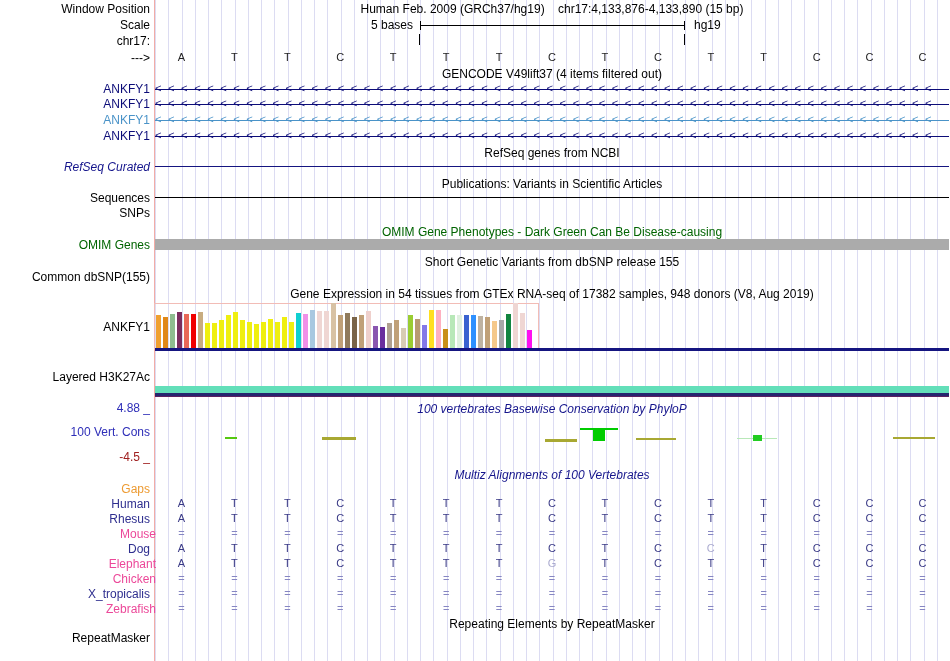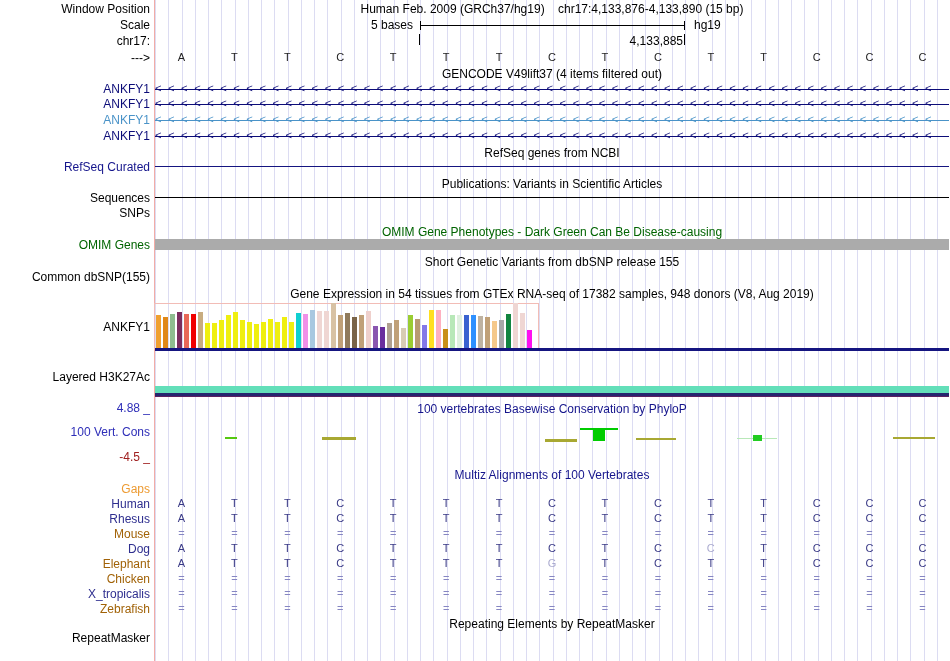--- a/index.html
+++ b/index.html
@@ -5,22 +5,22 @@
   html,body{margin:0;padding:0;background:#fff;}
   #browser{position:relative;width:950px;height:661px;overflow:hidden;
     font-family:"Liberation Sans","DejaVu Sans",sans-serif;font-size:12px;color:#000;background:#fff;}
   
   #grid{position:absolute;left:155px;top:0;width:795px;height:661px;
     background:repeating-linear-gradient(to right,#dcdcf2 0,#dcdcf2 1px,transparent 1px,transparent 13.25px);}
   #pink-vline{position:absolute;left:154px;top:0;width:1px;height:661px;background:#f2aca6;}
   .abs{position:absolute;white-space:nowrap;}
   .gutter-label{position:absolute;left:0;width:150px;text-align:right;white-space:nowrap;}
   .title{position:absolute;left:155px;width:794px;text-align:center;white-space:nowrap;}
-  .navy{color:#15158c;} .blue{color:#2e2eb8;} .green{color:#006400;}
-  .dkred{color:#a02020;} .orange{color:#ed9b33;} .spec-navy{color:#2f2f8f;} .spec-green{color:#a16207;}
+  .navy{color:#15158c;font-style:italic;} .blue{color:#2e2eb8;} .green{color:#006400;}
+  .dkred{color:#a02020;} .orange{color:#ed9b33;} .spec-navy{color:#2f2f8f;} .spec-green{color:#ec4899;margin-left:6px;}
   .gene-dark{color:#0c0c78;} .gene-light{color:#4a93c8;}
   .hline{position:absolute;height:1px;}
   .gene-row{position:absolute;left:155px;width:794px;height:15px;overflow:hidden;}
   .gene-line{position:absolute;left:0;top:7px;width:794px;height:1px;}
   .gene-arrows{position:absolute;left:0;top:0;width:794px;height:15px;line-height:15px;
     font-family:"Liberation Mono","DejaVu Sans Mono",monospace;font-size:11px;letter-spacing:6.45px;}
   .gene-dark .gene-line{background:#0c0c78;} .gene-light .gene-line{background:#4a93c8;}
   .seq-cell,.mz-cell{position:absolute;width:53px;text-align:center;font-size:11px;line-height:13px;}
   .seq-cell{color:#222;}
   .mz-letter{color:#3a3a86;} .mz-eq{color:#8686c2;} .mz-light{color:#ababcf;}
@@ -49,21 +49,20 @@
   <div class="title" style="top:2px">
     <span>Human Feb. 2009 (GRCh37/hg19)</span>&nbsp;&nbsp;&nbsp;
     <span>chr17:4,133,876-4,133,890 (15 bp)</span>
   </div>
   <div class="gutter-label" style="top:18px">Scale</div>
   <div class="abs" style="left:155px;top:18px;width:258px;text-align:right">5 bases</div>
   <div id="scalebar"></div>
   <div class="abs" style="left:694px;top:18px">hg19</div>
   <div class="gutter-label" style="top:34px">chr17:</div>
   <div class="tick" style="left:419px;top:34px;height:11px"></div>
-  <div class="abs" style="left:420px;top:34px;width:263px;text-align:right">4,133,885</div>
   <div class="tick" style="left:684px;top:34px;height:11px"></div>
   <div class="gutter-label" style="top:51px">---&gt;</div>
   <div id="seq-row">
       <span class="seq-cell" style="left: 155px; top: 51px;">A</span>
       <span class="seq-cell" style="left: 207.93px; top: 51px;">T</span>
       <span class="seq-cell" style="left: 260.86px; top: 51px;">T</span>
       <span class="seq-cell" style="left: 313.79px; top: 51px;">C</span>
       <span class="seq-cell" style="left: 366.72px; top: 51px;">T</span>
       <span class="seq-cell" style="left: 419.65px; top: 51px;">T</span>
       <span class="seq-cell" style="left: 472.58px; top: 51px;">T</span>

